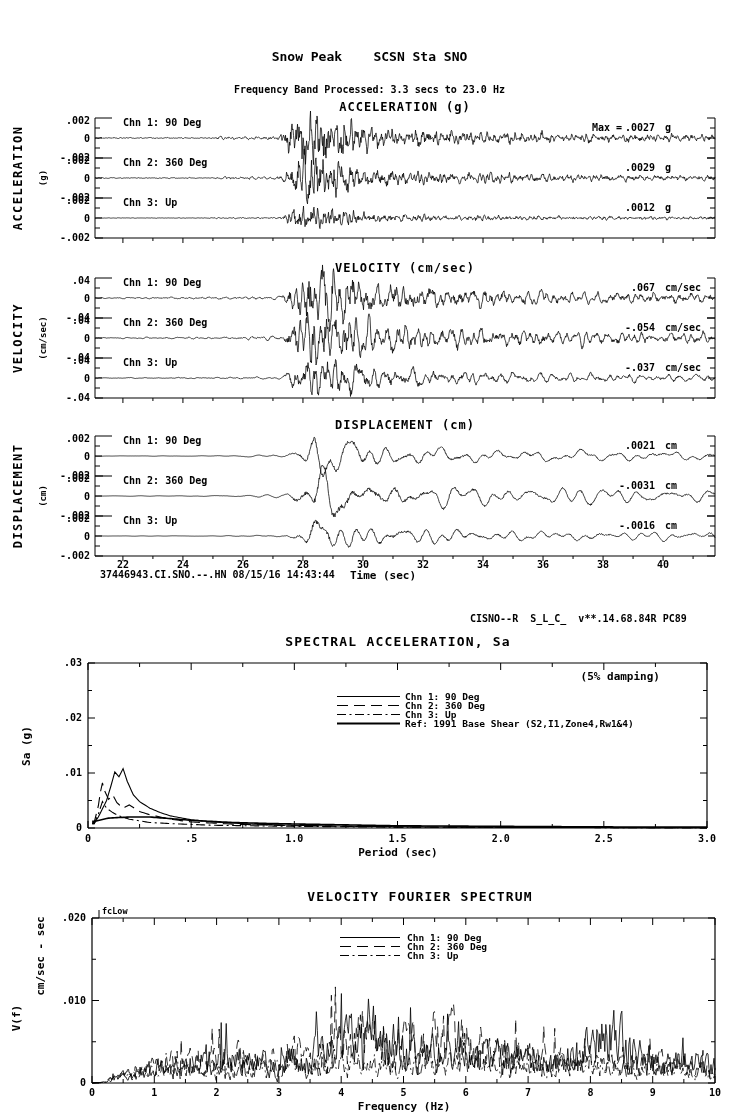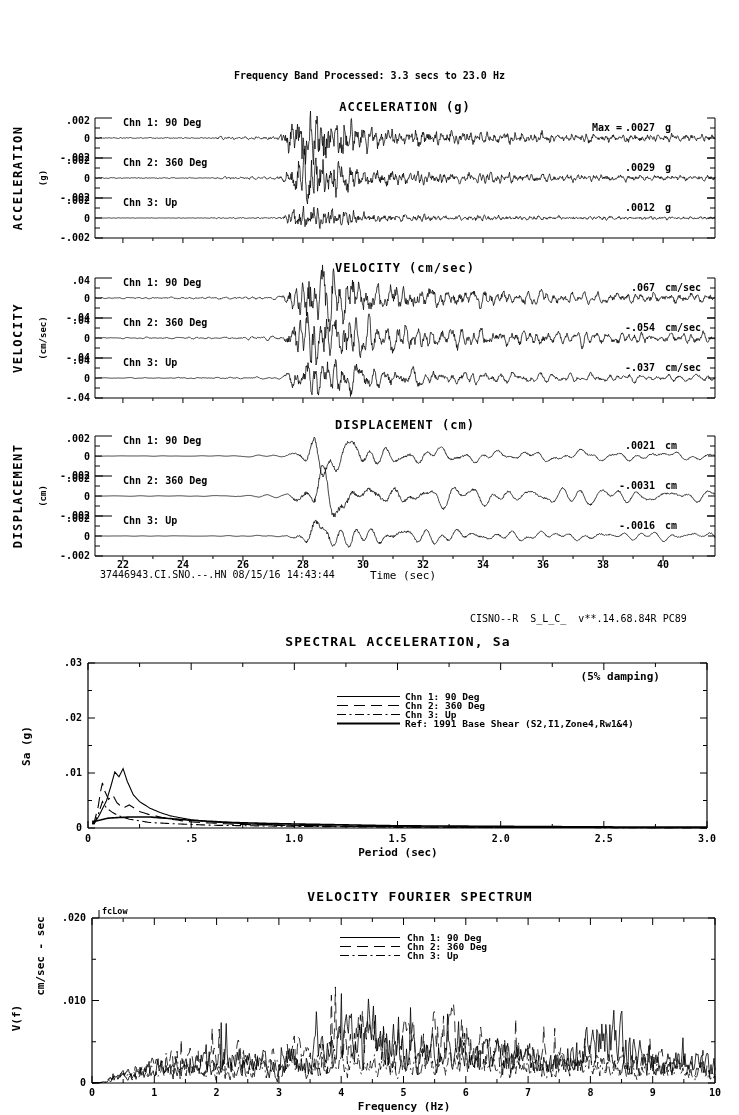--- a/index.html
+++ b/index.html
@@ -3,31 +3,32 @@
 <meta charset="utf-8">
 <title>Strong Motion Record</title>
 <style>
   html,body{margin:0;padding:0;background:#ffffff;}
   .page{position:relative;width:739px;height:1115px;background:#ffffff;overflow:hidden;
         font-family:"DejaVu Sans Mono","Liberation Mono",monospace;color:#000;}
   .hdr{position:absolute;top:50px;left:0;width:739px;text-align:center;font-weight:bold;}
   .hdr div{white-space:pre;}
   .hdr .l1,.hdr .l2{font-size:13px;line-height:14px;}
   .hdr .l3,.hdr .l4{font-size:10px;line-height:11.5px;margin-top:20px;}
-  .ftr span{position:absolute;top:569px;font-size:10px;font-weight:normal;white-space:pre;}
+  .ftr span{position:absolute;top:569px;font-size:10px;font-weight:bold;white-space:pre;}
   .ftr .rec{left:100px;}
-  .ftr .tlab{left:403px;transform:translateX(-50%);font-size:11px;}
+  .ftr .tlab{left:383px;transform:translateX(-50%);font-size:11px;}
   .ftr .proc{left:470px;margin-top:44px;}
   svg text{font-family:"DejaVu Sans Mono","Liberation Mono",monospace;}
 </style>
 </head>
 <body>
 
 <div class="page">
   <div class="hdr">
+    <div class="l1">Snow Peak    SCSN Sta SNO</div>
     <div class="l3">Frequency Band Processed: 3.3 secs to 23.0 Hz</div>
   </div>
 
   <svg id="plot-svg" width="739" height="1115" viewBox="0 0 739 1115">
       <text x="405" y="111" fill="#000000" font-size="12" font-weight="bold" text-anchor="middle" letter-spacing="1">ACCELERATION (g)</text>
       <text x="22" y="178" fill="#000000" font-size="12" font-weight="bold" text-anchor="middle" letter-spacing="1.5" transform="rotate(-90 22 178)">ACCELERATION</text>
       <text x="46" y="178" fill="#000000" font-size="9" font-weight="bold" text-anchor="middle" transform="rotate(-90 46 178)">(g)</text>
       <line x1="95" y1="118" x2="95" y2="158" stroke="#000000" stroke-width="1"></line>
       <line x1="95" y1="118" x2="112" y2="118" stroke="#000000" stroke-width="1"></line>
       <line x1="95" y1="158" x2="103" y2="158" stroke="#000000" stroke-width="1"></line>

